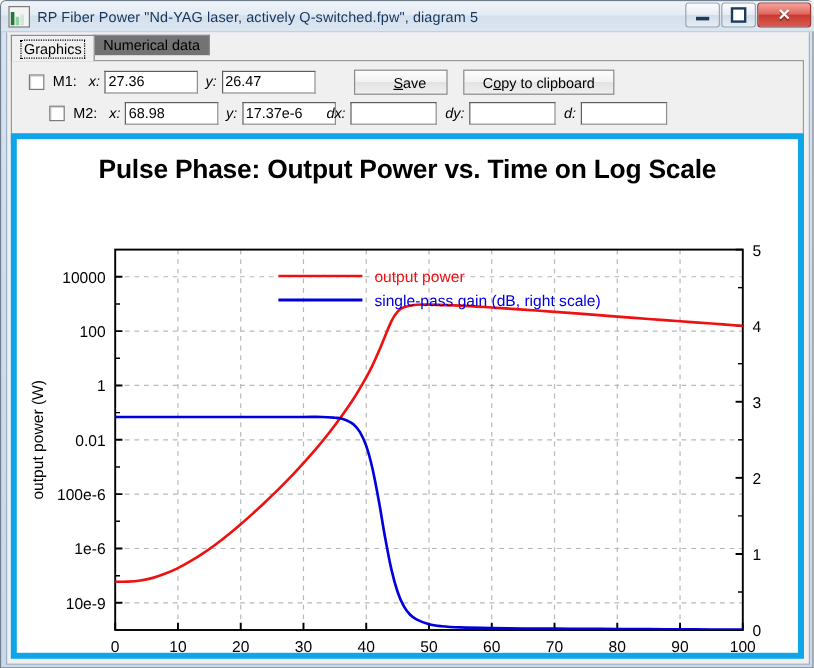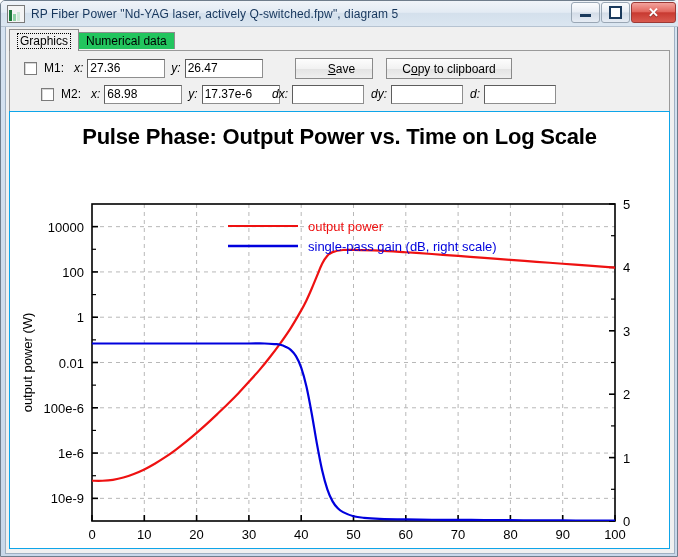--- a/index.html
+++ b/index.html
@@ -99,29 +99,29 @@
     box-sizing: border-box;
     background: #f0f0f0;
     border: 1px solid #9fb0c2;
     border-top: none;
   }
 
   
   .tabstrip {
     position: absolute; left: 3px; top: 2px;
     height: 22px;
-    display: flex; align-items: center;
+    display: flex; align-items: flex-start;
   }
   .tab {
     box-sizing: border-box;
     height: 17px;
     padding: 0 7px;
     display: flex; align-items: center;
     font-size: 12px; color: #000;
-    background: #22c55e;
+    background: #737373;
     border: 1px solid #8d8d8d;
     border-bottom: none;
     margin-right: -1px;
     position: relative;
   }
   .tab.active {
     height: 22px;
     background: #f0f0f0;
     z-index: 2;
   }
@@ -205,21 +205,21 @@
   .drow.dy { left: 361px; }
   .drow.dd { left: 460px; }
 
   
   .plot-panel {
     position: absolute;
     left: 3px; top: 84px;
     width: 661px; height: 438px;
     box-sizing: border-box;
     background: #ffffff;
-    border: 1px solid #0ea5e9;
+    border: 5px solid #0ea5e9;
     overflow: hidden;
   }
   .chart-title {
     position: absolute;
     left: 0; right: 0; top: 12px;
     text-align: center;
     font-size: 22px;
     font-weight: bold;
     color: #000;
     letter-spacing: -0.2px;

